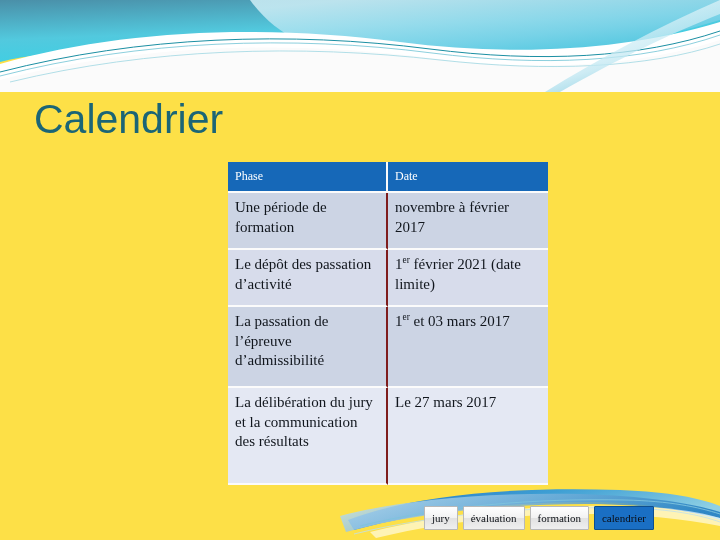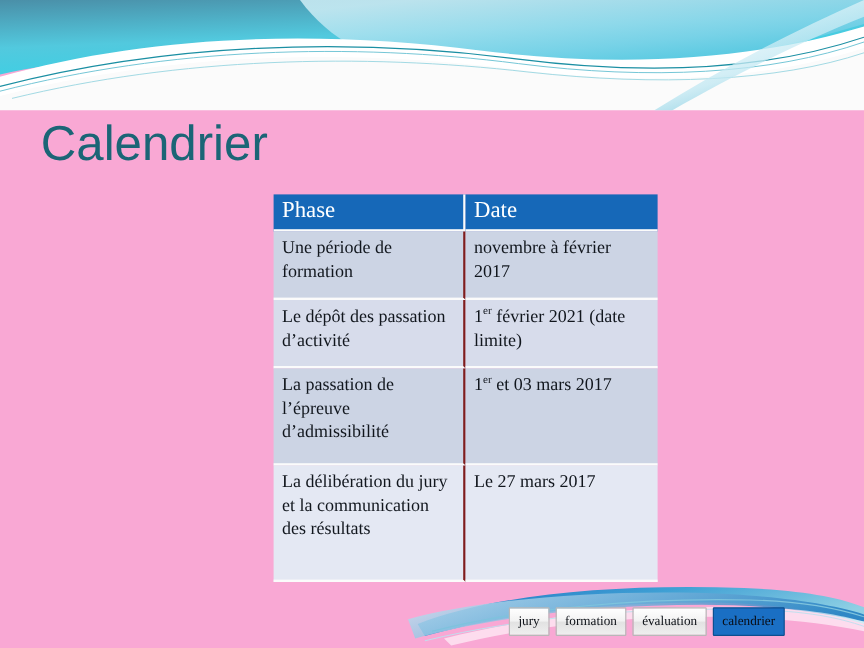--- a/index.html
+++ b/index.html
@@ -4,21 +4,21 @@
 <style>
   html, body {
     margin: 0;
     padding: 0;
     background: #ffffff;
   }
   #slide {
     position: relative;
     width: 720px;
     height: 540px;
-    background: #f9a8d4;
+    background: #fde047;
     overflow: hidden;
     font-family: "Liberation Sans", sans-serif;
   }
 
   
   #top-deco {
     position: absolute;
     left: 0; top: 0;
     width: 720px; height: 92px;
     overflow: hidden;
@@ -57,21 +57,21 @@
     text-align: left;
     padding: 5px 6px 6px 7px;
     font-weight: normal;
   }
   #calendar-table col.c-phase { width: 160px; }
   #calendar-table col.c-date  { width: 160px; }
 
   .hdr-cell {
     background: #1668b8;
     color: #ffffff;
-    font-size: 19px;
+    font-size: 12px;
     line-height: 18px;
     font-weight: bold;
     padding-top: 4px;
     padding-bottom: 5px;
     border-bottom: 2px solid #fbfbfb;
   }
   .hdr-cell.left  { border-right: 2px solid #fbfbfb; }
 
   .body-cell {
     font-size: 15px;
@@ -213,18 +213,18 @@
       <path d="M8,34 C70,10 170,0 280,4 C330,6 360,12 380,20 L380,34 C340,22 290,16 250,16 C160,16 80,26 14,44 Z" fill="url(#gBotA)"></path>
       <path d="M0,30 C60,14 150,6 240,8 C310,10 355,18 380,26 L380,32 C345,24 300,18 245,18 C160,18 70,28 6,46 Z" fill="url(#gBotB)" opacity="0.85"></path>
       <path d="M30,46 C110,26 200,18 290,20 C330,21 360,26 380,32 L380,40 C345,33 300,28 255,28 C175,28 100,36 36,52 Z" fill="#ffffff" opacity="0.6"></path>
       <path d="M20,40 C100,20 195,12 285,14 C330,15 358,21 380,28" fill="none" stroke="#7ec3dd" stroke-width="0.9"></path>
       <path d="M14,48 C96,28 192,20 286,22 C332,23 360,29 380,36" fill="none" stroke="#bfe0ee" stroke-width="0.8"></path>
     </svg>
   </div>
 
   <div id="tag-bar">
     <div class="tag">jury</div>
+    <div class="tag">évaluation</div>
     <div class="tag">formation</div>
-    <div class="tag">évaluation</div>
     <div class="tag active">calendrier</div>
   </div>
 
 </div>
 
 </body></html>

